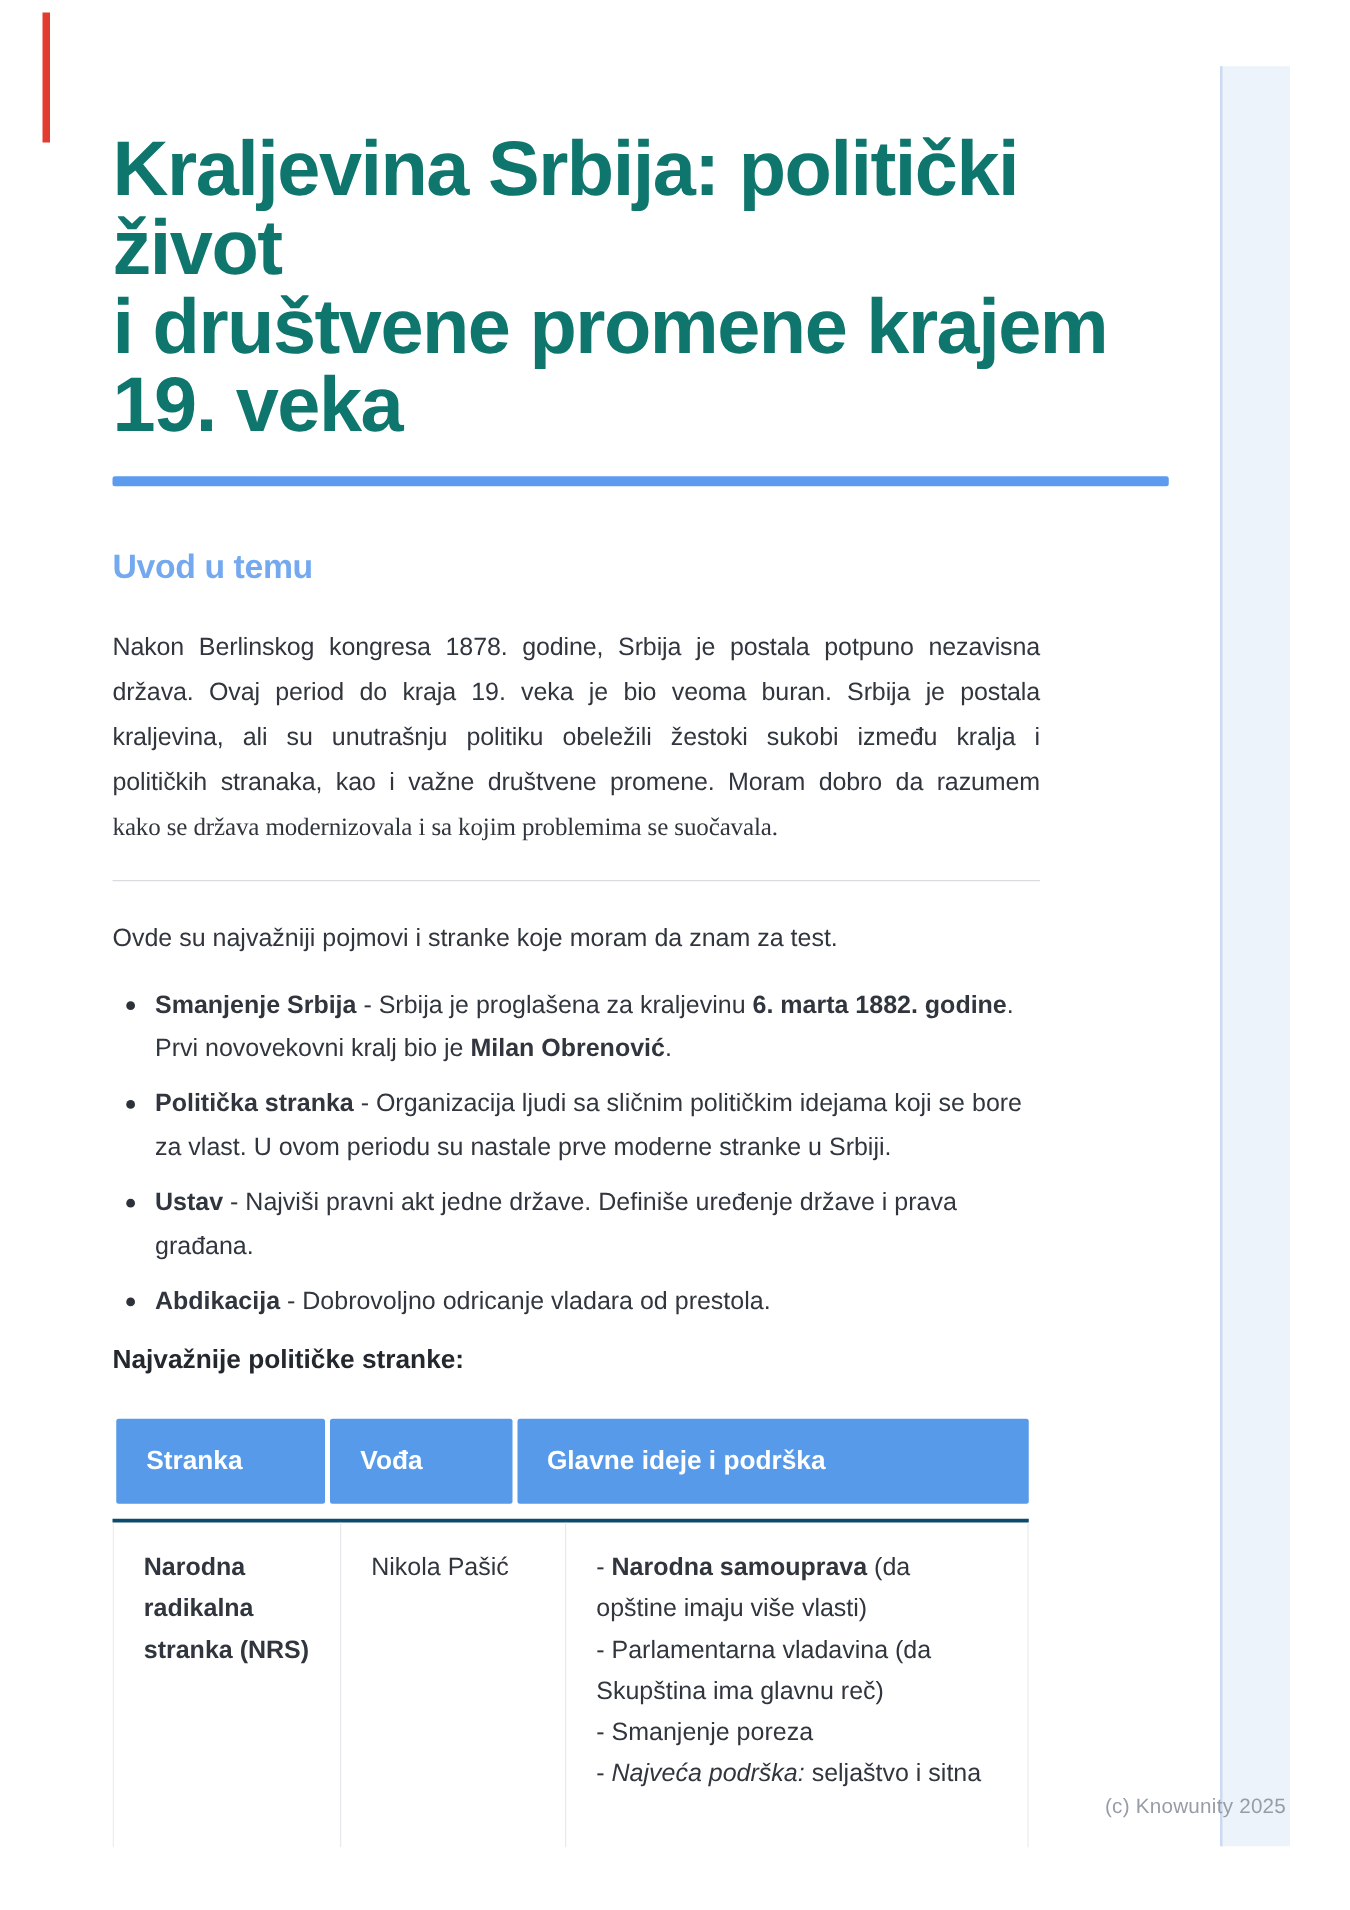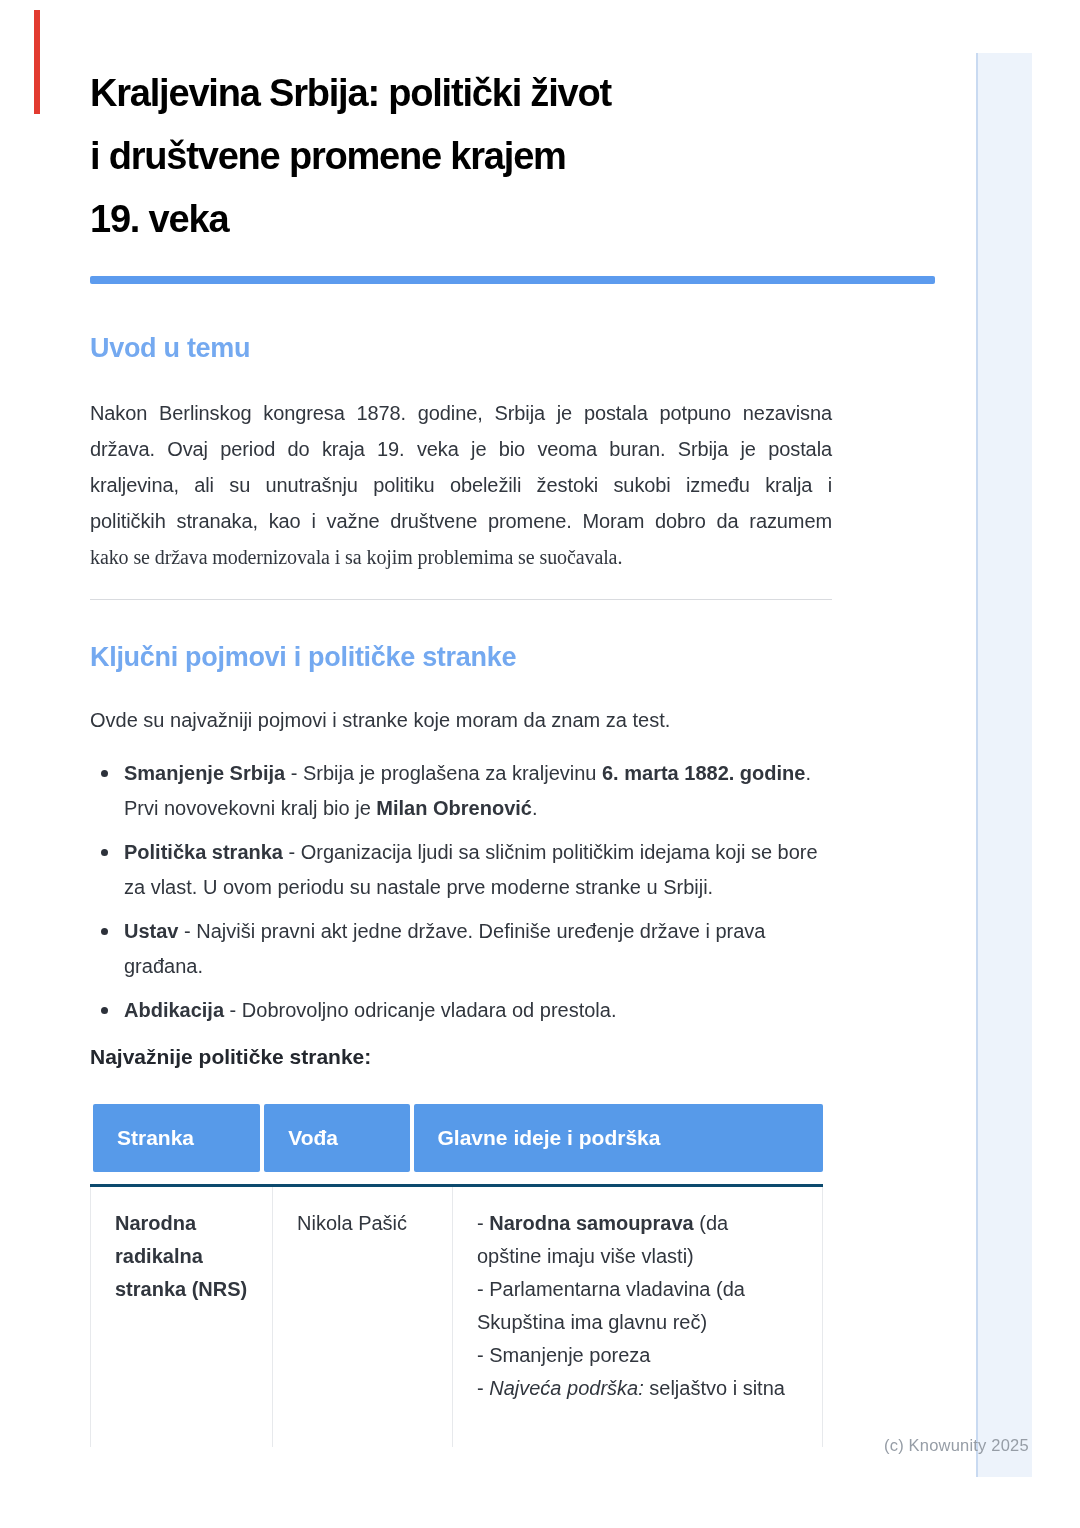--- a/index.html
+++ b/index.html
@@ -15,22 +15,22 @@
   
   .red-mark{position:absolute;left:34px;top:10px;width:6px;height:104px;background:#e23b30;}
   .next-page-strip{
     position:absolute;left:976px;top:53px;width:56px;height:1424px;
     background:#edf3fb;border-left:2px solid #c9daf1;box-sizing:border-box;
   }
 
   .doc{position:absolute;left:90px;top:0;width:845px;}
 
   .title{
-    margin-top:62px;color:#000000;font-weight:bold;
-    font-size:38px;line-height:63px;letter-spacing:-1.2px;
+    margin-top:104px;color:#0f766e;font-weight:bold;
+    font-size:62px;line-height:63px;letter-spacing:-1.2px;
   }
   .title-rule{margin-top:25px;width:845px;height:8px;background:#5c9bee;border-radius:2px;}
 
   .h2{color:#74a9f0;font-weight:bold;font-size:27px;line-height:34px;letter-spacing:-0.3px;}
   .h2.first{margin-top:47px;}
   .h2.second{margin-top:40px;}
 
   .para{
     margin-top:30px;width:742px;font-size:20px;line-height:36px;
     letter-spacing:-0.1px;color:#31363e;
@@ -101,21 +101,20 @@
   <div class="para">
       <div class="line">Nakon Berlinskog kongresa 1878. godine, Srbija je postala potpuno nezavisna</div>
       <div class="line">država. Ovaj period do kraja 19. veka je bio veoma buran. Srbija je postala</div>
       <div class="line">kraljevina, ali su unutrašnju politiku obeležili žestoki sukobi između kralja i</div>
       <div class="line">političkih stranaka, kao i važne društvene promene. Moram dobro da razumem</div>
       <div class="line">kako se država modernizovala i sa kojim problemima se suočavala.</div>
     </div>
 
   <div class="divider"></div>
 
-  <div class="h2 second">Ključni pojmovi i političke stranke</div>
   <div class="lead">Ovde su najvažniji pojmovi i stranke koje moram da znam za test.</div>
 
   <ul class="term-list">
     <li class="term-item">
       <span><span class="b">Smanjenje Srbija</span><span> - Srbija je proglašena za kraljevinu </span><span class="b">6. marta 1882. godine</span><span>. Prvi novovekovni kralj bio je </span><span class="b">Milan Obrenović</span><span>.</span></span>
     </li>
     <li class="term-item">
       <span><span class="b">Politička stranka</span><span> - Organizacija ljudi sa sličnim političkim idejama koji se bore za vlast. U ovom periodu su nastale prve moderne stranke u Srbiji.</span></span>
     </li>
     <li class="term-item">

